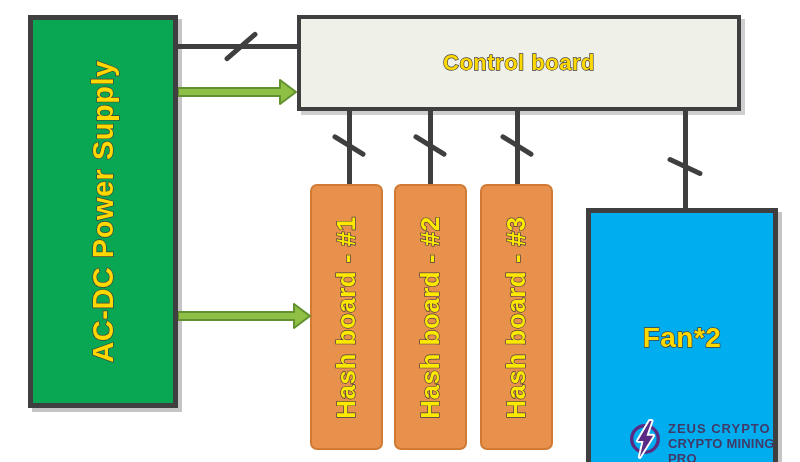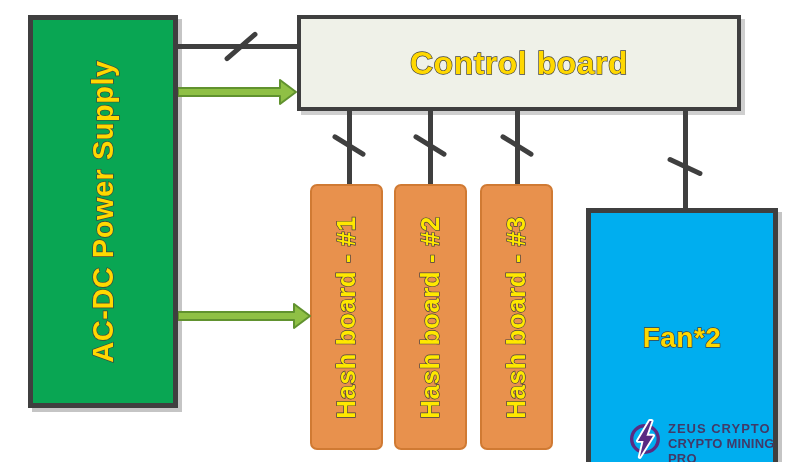--- a/index.html
+++ b/index.html
@@ -43,21 +43,21 @@
     border:5px solid var(--dark);
     box-shadow:4px 4px 0 rgba(64,64,64,0.30);
   }
   .psu .label{font-size:29px;}
   .control{
     left:297px;top:15px;width:444px;height:96px;
     background:var(--control-bg);
     border:4px solid var(--dark);
     box-shadow:4px 4px 0 rgba(64,64,64,0.25);
   }
-  .control .label{font-size:32px;}
+  .control .label{font-size:22px;}
   .hash{
     top:184px;width:73px;height:266px;
     background:var(--hash-orange);
     border:2px solid var(--hash-border);
     border-radius:7px;
   }
   .hash .label{font-size:26px;color:#FFE800;}
   .hash1{left:310px;}
   .hash2{left:394px;}
   .hash3{left:480px;}

